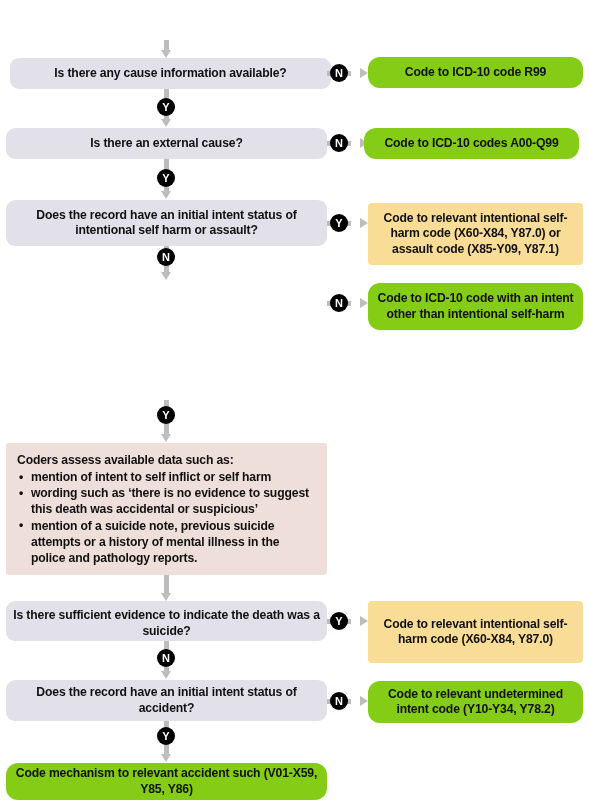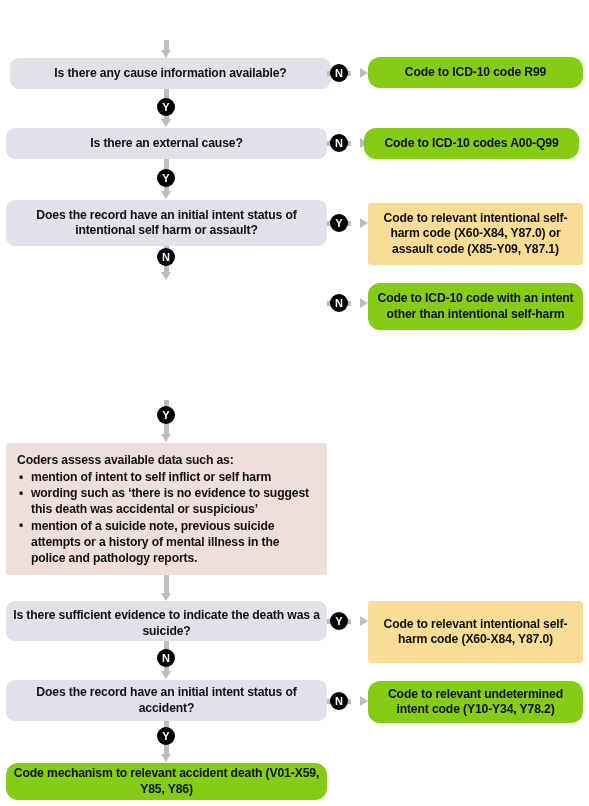--- a/index.html
+++ b/index.html
@@ -292,16 +292,16 @@
 
   <div class="vconn" style="left:161px; top:721px; height:42px;">
     <div class="stem" style="height:34px;"></div>
     <div class="head" style="top:33px;"></div>
   </div>
   <div class="badge" style="left:157px; top:727px;">
     <span>Y</span>
   </div>
 
   <div class="node result-green" style="left:6px; top:763px; width:321px; height:37px;">
-    <span>Code mechanism to relevant accident death (V01-X59, Y85, Y86)</span>
+    <span>Code mechanism to relevant accident such (V01-X59, Y85, Y86)</span>
   </div>
 
 </div>
 
 </body></html>

